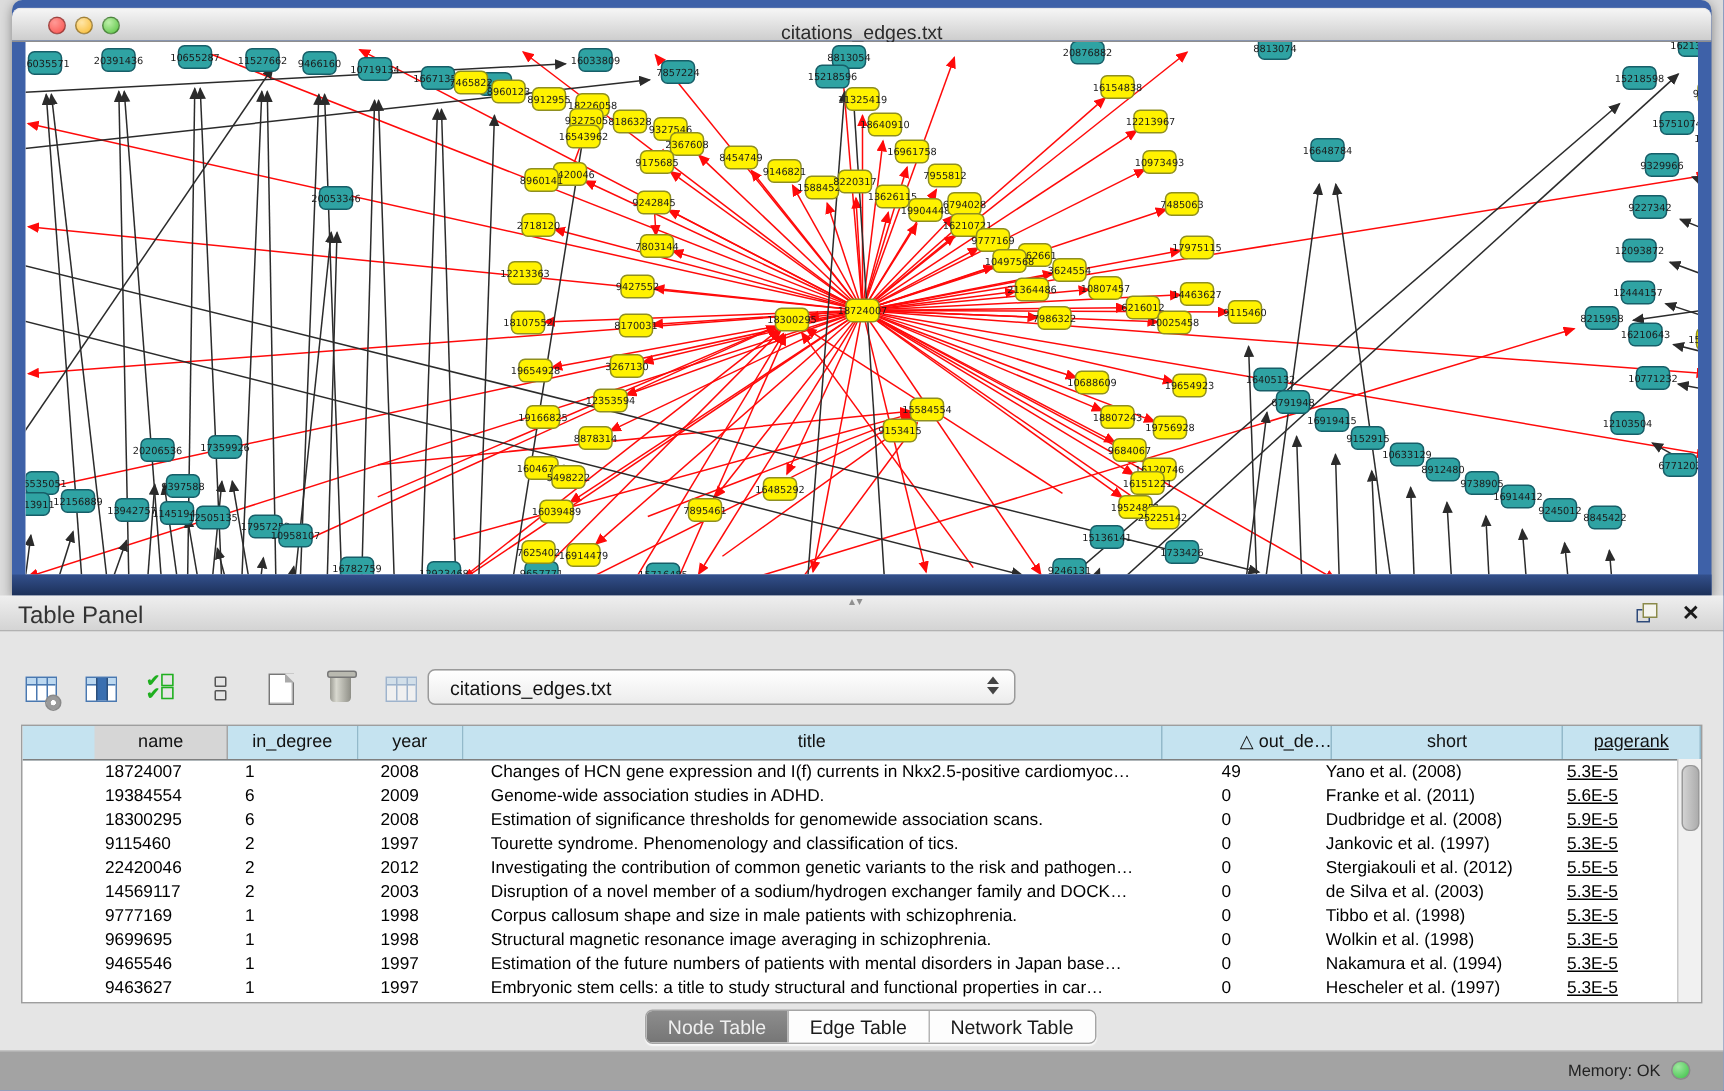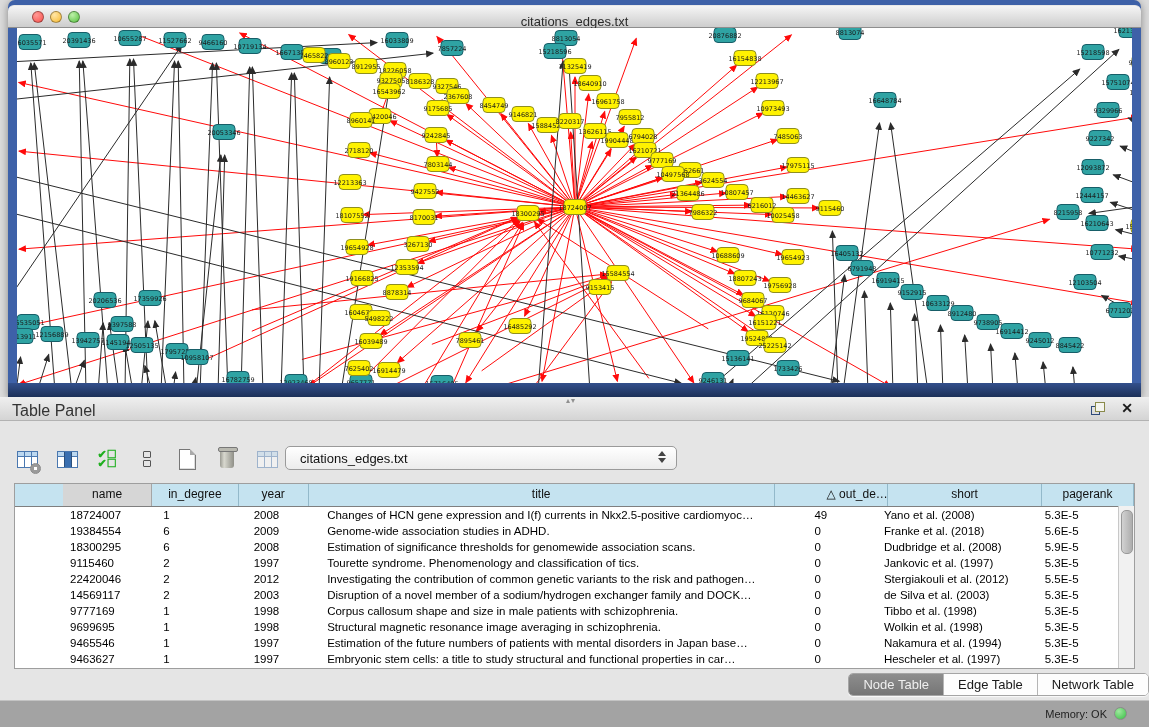--- a/index.html
+++ b/index.html
@@ -47,26 +47,26 @@
   .combo-arrows i{display:block;width:0;height:0;border-left:4px solid transparent;border-right:4px solid transparent;}
   .arr-up{border-bottom:5px solid #444;}
   .arr-dn{border-top:5px solid #444;}
   
   .tbl{position:absolute;left:14px;top:62px;width:1121px;height:186px;background:#fff;border:1px solid #9e9e9e;box-sizing:border-box;overflow:hidden;}
   .thead{display:flex;height:22px;border-bottom:1px solid #7f7f7f;background:#c5e3f0;}
   .th{box-sizing:border-box;border-right:1px solid #93b9ca;font-size:12px;color:#111;text-align:center;line-height:21px;overflow:hidden;white-space:nowrap;background:#c5e3f0;}
   .th.first{background:#d6d6d6;border-right:1px solid #a5a5a5;}
   .trow{display:flex;height:16px;}
   .tcell{box-sizing:border-box;padding-left:7px;font-size:11.5px;line-height:16px;color:#000;overflow:hidden;white-space:nowrap;}
-  .c0{width:94px;margin-left:48px;}.c1{width:91px;}.c2{width:74px;}.c3{width:491px;}.c4{width:70px;}.c5{width:162px;}.c6{width:97px;}
+  .c0{width:94px;margin-left:48px;}.c1{width:91px;}.c2{width:74px;}.c3{width:491px;}.c4{width:70px;}.c5{width:162px;}.c6{width:97px;text-decoration:underline;}
   .th.c4{text-align:left;padding-left:5px;margin-left:47px;}
   .vscroll{position:absolute;right:0;top:22px;bottom:0;width:15px;background:#f1f1f1;border-left:1px solid #c8c8c8;}
   .vthumb{position:absolute;left:2px;top:4px;width:10px;height:42px;background:linear-gradient(90deg,#d2d2d2,#adadad);border-radius:5px;border:1px solid #999;}
   
-  .tabs{position:absolute;left:12px;right:0;top:252px;display:flex;justify-content:flex-end;}
+  .tabs{position:absolute;left:12px;right:0;top:252px;display:flex;justify-content:center;}
   .seg{display:flex;border:1px solid #a5a5a5;border-radius:5px;overflow:hidden;background:#fdfdfd;box-shadow:0 1px 1px rgba(255,255,255,.8);}
   .seg button{font-family:"Liberation Sans",sans-serif;border:none;background:#fdfdfd;font-size:13px;color:#1a1a1a;padding:3px 14px;border-right:1px solid #b5b5b5;cursor:default;}
   .seg button:last-child{border-right:none;}
   .seg button.active{background:linear-gradient(#8d8d8d,#767676);color:#efefef;}
   
   .statusbar{position:absolute;left:0;top:700px;width:1149px;height:27px;background:#a3a3a3;border-top:1px solid #c3c3c3;box-sizing:border-box;}
   .mem-label{position:absolute;right:42px;top:7px;font-size:11px;color:#222;}
   .mem-dot{position:absolute;right:22px;top:6px;width:13px;height:13px;border-radius:50%;background:radial-gradient(circle at 35% 30%,#9fe89f,#38bf44);border:1px solid #8a8a8a;box-sizing:border-box;}
 </style>
 </head>
@@ -844,21 +844,21 @@
           <div class="tcell c4">49</div>
           <div class="tcell c5">Yano et al. (2008)</div>
           <div class="tcell c6">5.3E-5</div>
         </div>
         <div class="trow">
           <div class="tcell c0">19384554</div>
           <div class="tcell c1">6</div>
           <div class="tcell c2">2009</div>
           <div class="tcell c3">Genome-wide association studies in ADHD.</div>
           <div class="tcell c4">0</div>
-          <div class="tcell c5">Franke et al. (2018)</div>
+          <div class="tcell c5">Franke et al. (2011)</div>
           <div class="tcell c6">5.6E-5</div>
         </div>
         <div class="trow">
           <div class="tcell c0">18300295</div>
           <div class="tcell c1">6</div>
           <div class="tcell c2">2008</div>
           <div class="tcell c3">Estimation of significance thresholds for genomewide association scans.</div>
           <div class="tcell c4">0</div>
           <div class="tcell c5">Dudbridge et al. (2008)</div>
           <div class="tcell c6">5.9E-5</div>

